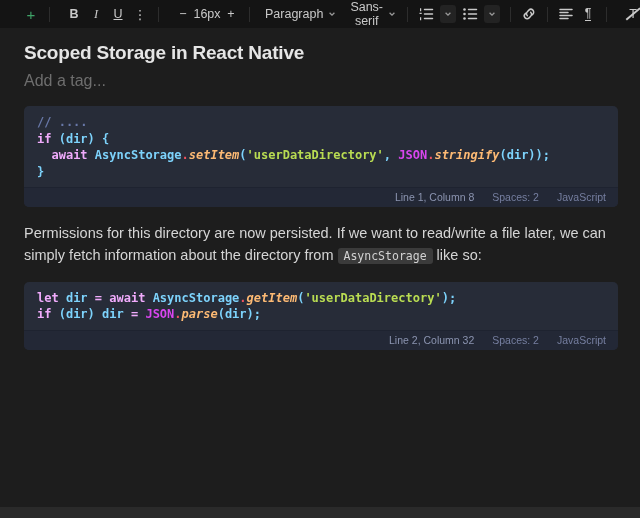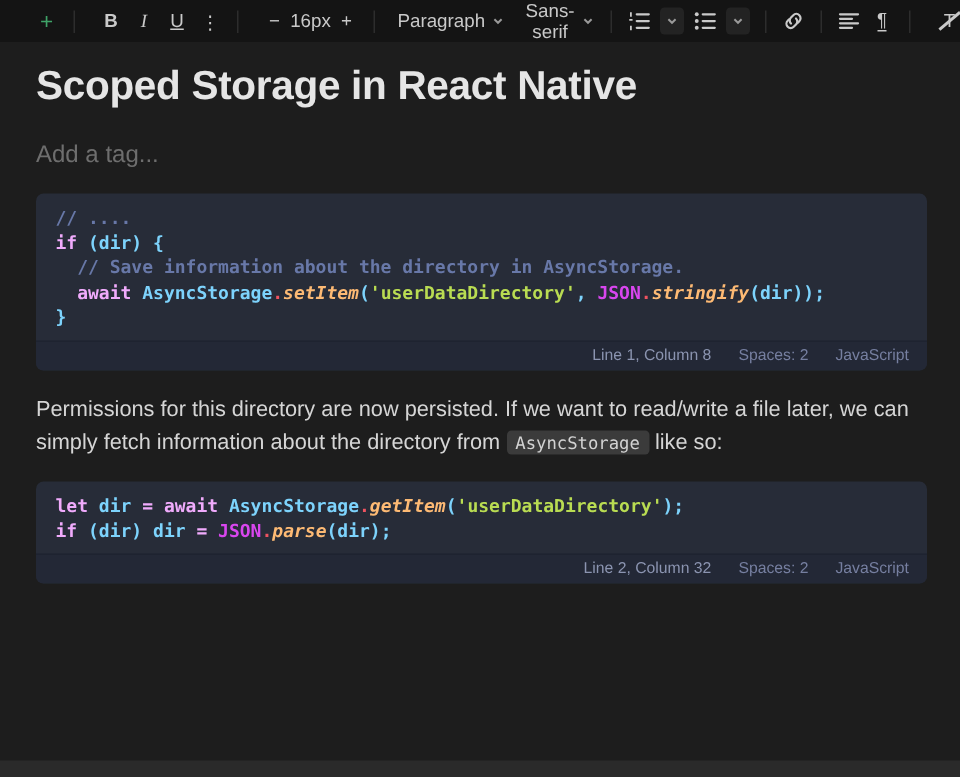--- a/index.html
+++ b/index.html
@@ -29,21 +29,21 @@
   .drop-box { background:#232323; border-radius:3px; width:16px; height:18px;
     display:flex; align-items:center; justify-content:center; margin:0 3px; border:none; }
   .icon-svg { width:16px; height:16px; }
   .icon-svg .stroke { stroke:#c9c9c9; stroke-width:1.5; fill:none; stroke-linecap:round; }
   .icon-svg .fill { fill:#c9c9c9; }
   .clear-wrap { position:relative; }
   .clear-wrap .slash { position:absolute; left:2px; top:10px; width:18px; height:1.5px;
     background:#c9c9c9; transform:rotate(-40deg); }
   
   .content { padding:6px 22px 0 24px; }
-  .note-title { font-size:27px; font-weight:bold; color:#e5e5e5; margin:8px 0 22px;
+  .note-title { font-size:19px; font-weight:bold; color:#e5e5e5; margin:8px 0 8px;
     letter-spacing:-0.2px; }
   .tag-input { color:#6e6e6e; font-size:16px; margin:0 0 16px; }
   .body-text { color:#d5d5d5; font-size:14.5px; line-height:1.55; margin:12px 0; }
   .inline-code { font-family:"DejaVu Sans Mono", monospace; font-size:11.5px;
     background:#3b3b3b; color:#d2d2d2; padding:1px 6px; border-radius:3px; }
   .codeblock { background:#272c38; border-radius:5px; margin:15px 0; overflow:hidden; }
   .code-lines { padding:8px 13px 7px; }
   .code-line { font-family:"DejaVu Sans Mono", monospace; font-size:12px;
     font-weight:bold; line-height:16.5px; white-space:pre; color:#e9edf4; }
   .tok-comment { color:#6878a8; }
@@ -146,21 +146,20 @@
   </div>
 
   <div class="content">
     <h1 class="note-title">Scoped Storage in React Native</h1>
     <div class="tag-input">Add a tag...</div>
 
     <div class="codeblock" id="code-0">
         <div class="code-lines">
           <div class="code-line"><span class="tok-comment">// ....</span></div>
           <div class="code-line"><span class="tok-keyword">if</span><span class="tok-plain"> (dir) {</span></div>
-          <div class="code-line"><span class="tok-plain">  </span><span class="tok-comment">// Save information about the directory in AsyncStorage.</span></div>
           <div class="code-line"><span class="tok-plain">  </span><span class="tok-keyword">await</span><span class="tok-plain"> AsyncStorage</span><span class="tok-punct">.</span><span class="tok-method">setItem</span><span class="tok-plain">(</span><span class="tok-string">'userDataDirectory'</span><span class="tok-plain">, </span><span class="tok-builtin">JSON</span><span class="tok-punct">.</span><span class="tok-method">stringify</span><span class="tok-plain">(dir));</span></div>
           <div class="code-line"><span class="tok-plain">}</span></div>
         </div>
         <div class="code-status">
           <span class="pos">Line 1, Column 8</span>
           <span class="sp">Spaces: 2</span>
           <span class="lang">JavaScript</span>
         </div>
       </div>
     <p class="body-text" id="para-1"><span>Permissions for this directory are now persisted. If we want to read/write a file later, we can simply fetch information about the directory from </span><span class="inline-code">AsyncStorage</span><span> like so:</span></p>

